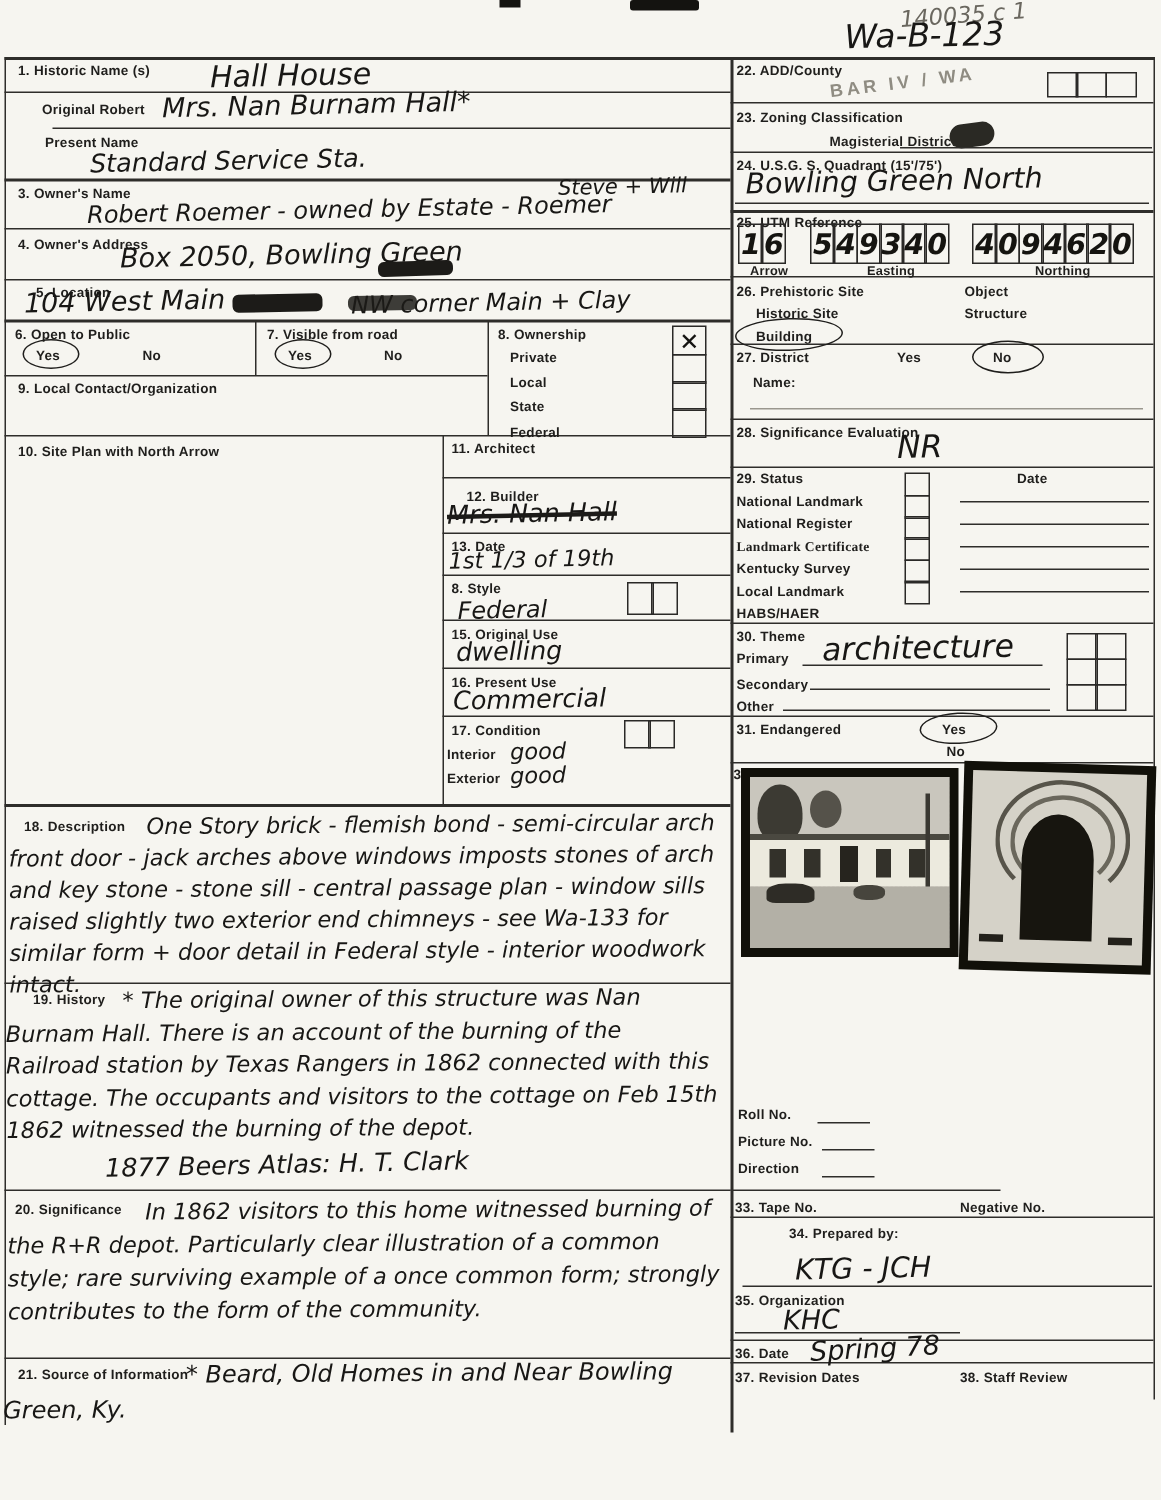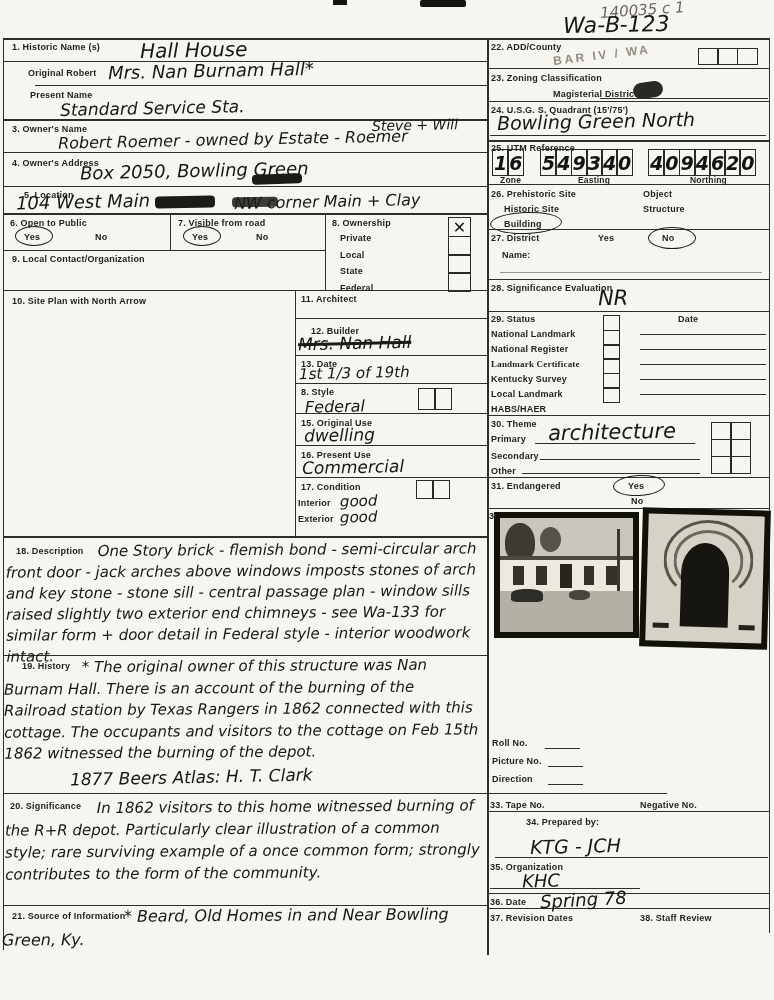--- a/index.html
+++ b/index.html
@@ -209,21 +209,21 @@
   </div>
   <div class="cells" style="left:650px;top:149px;">
     <span style="width:15px;height:25px;font-size:19px;">4</span>
     <span style="width:15px;height:25px;font-size:19px;">0</span>
     <span style="width:15px;height:25px;font-size:19px;">9</span>
     <span style="width:15px;height:25px;font-size:19px;">4</span>
     <span style="width:15px;height:25px;font-size:19px;">6</span>
     <span style="width:15px;height:25px;font-size:19px;">2</span>
     <span style="width:15px;height:25px;font-size:19px;">0</span>
   </div>
-  <div class="lbl sm" style="left:500px;top:176px;">Zone</div>
+  <div class="lbl sm" style="left:500px;top:176px;">Arrow</div>
   <div class="lbl sm" style="left:578px;top:176px;">Easting</div>
   <div class="lbl sm" style="left:690px;top:176px;">Northing</div>
 
   <div class="lbl" style="left:491px;top:189px;">26. Prehistoric Site</div>
   <div class="lbl" style="left:643px;top:189px;">Object</div>
   <div class="lbl" style="left:504px;top:204px;">Historic Site</div>
   <div class="lbl" style="left:643px;top:204px;">Structure</div>
   <div class="lbl" style="left:504px;top:219px;">Building</div>
   <div class="oval" style="left:490px;top:212px;width:70px;height:20px;transform:rotate(-2deg);"></div>
 

